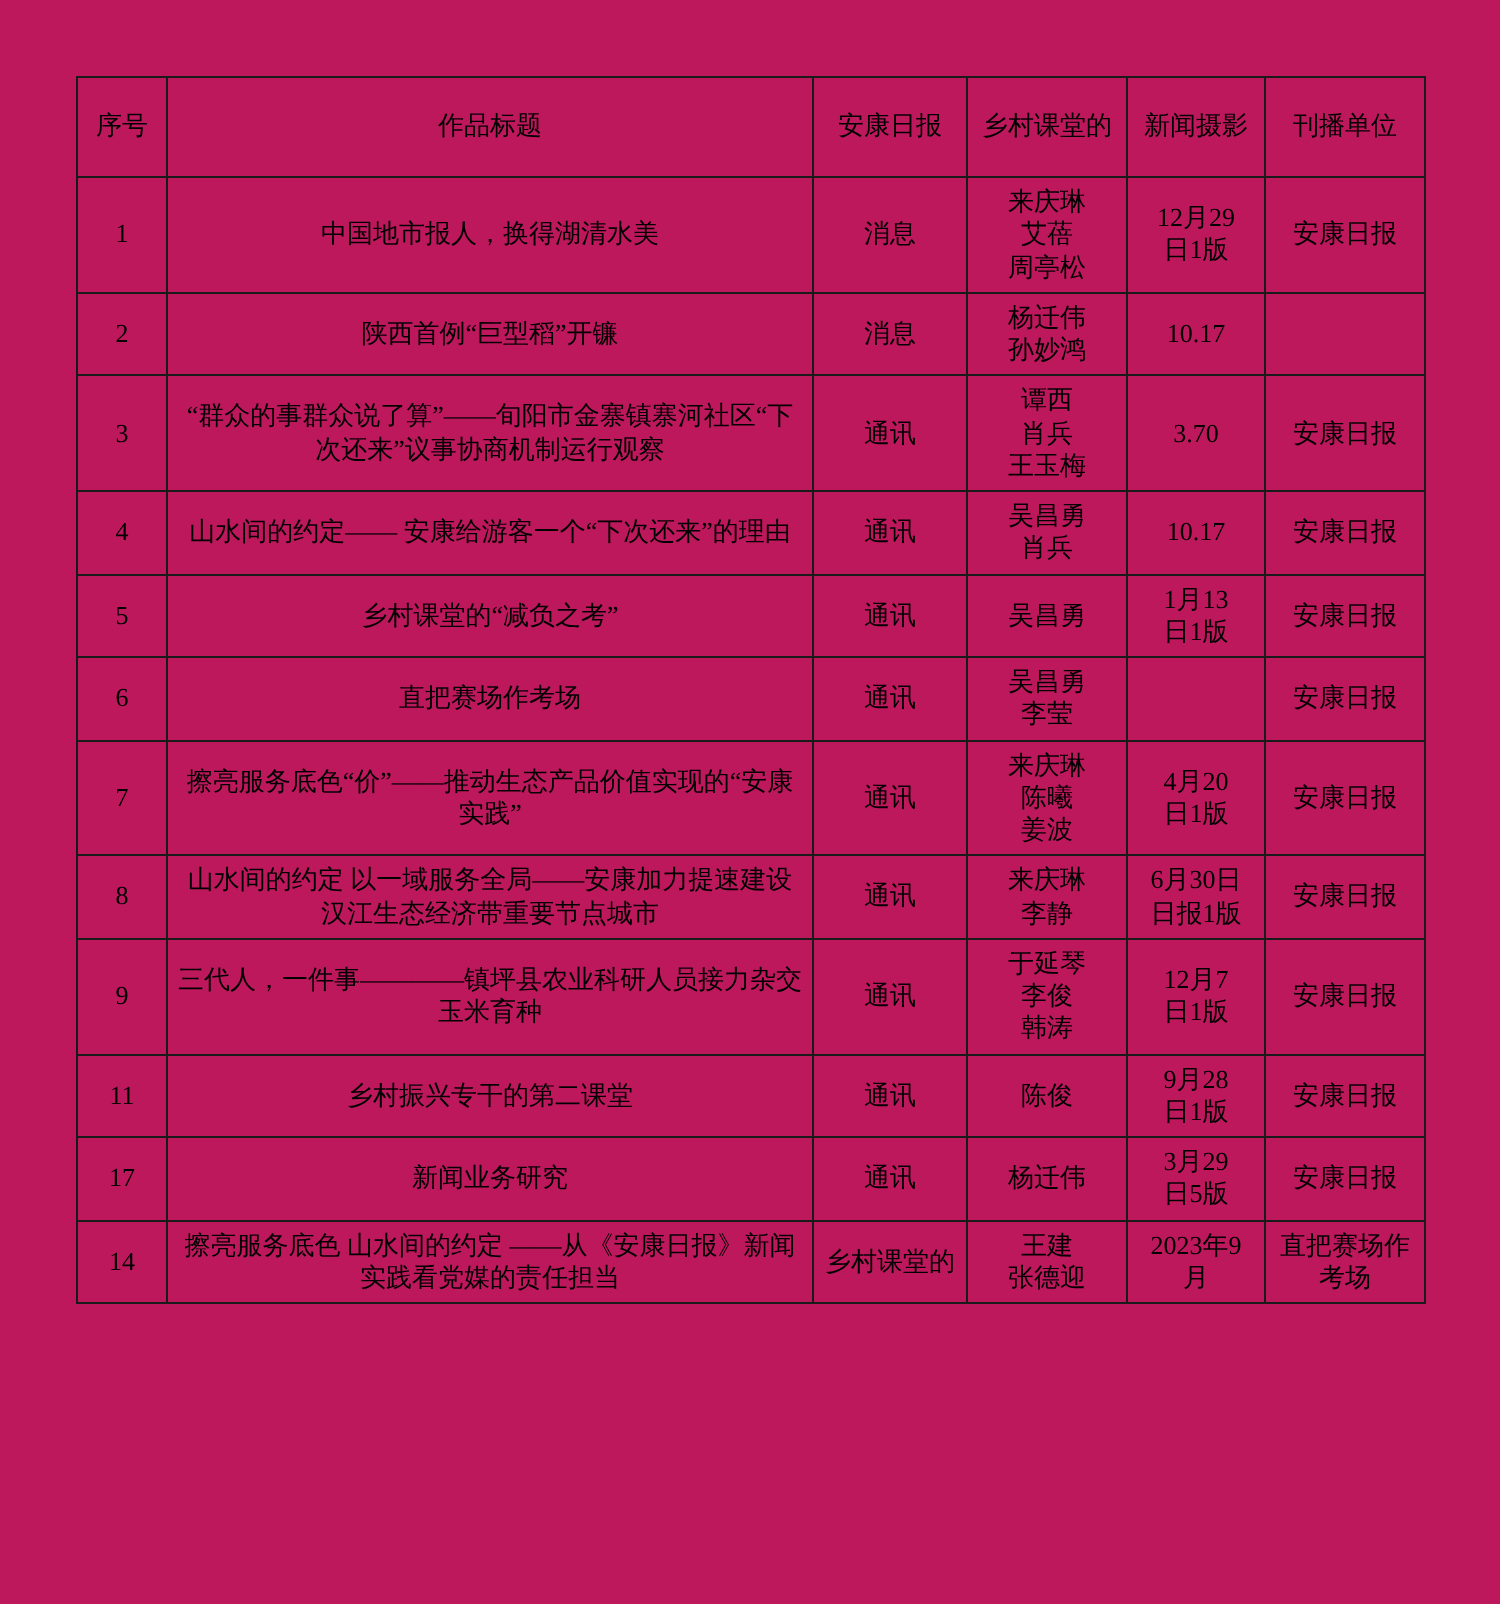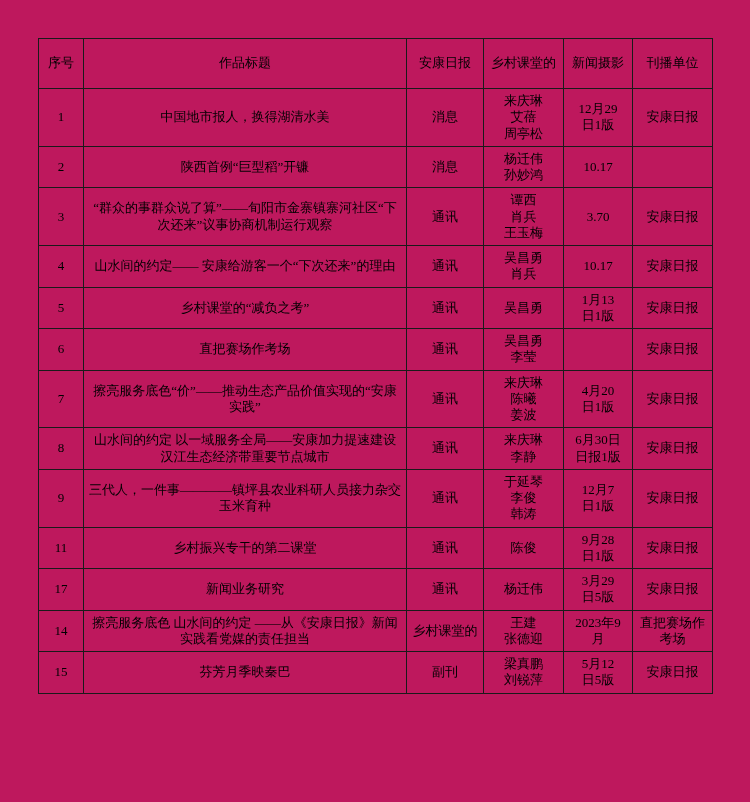--- a/index.html
+++ b/index.html
@@ -188,25 +188,15 @@
         <tr>
           <td>14</td>
           <td class="cell-title">擦亮服务底色 山水间的约定 ——从《安康日报》新闻实践看党媒的责任担当</td>
           <td class="pre">乡村课堂的</td>
           <td class="pre">王建
 张德迎</td>
           <td class="pre">2023年9
 月</td>
           <td class="pre">直把赛场作考场</td>
         </tr>
-        <tr>
-          <td>15</td>
-          <td class="cell-title">芬芳月季映秦巴</td>
-          <td class="pre">副刊</td>
-          <td class="pre">梁真鹏
-刘锐萍</td>
-          <td class="pre">5月12
-日5版</td>
-          <td class="pre">安康日报</td>
-        </tr>
       </tbody>
   </table>
 </div>
 
 </body></html>

